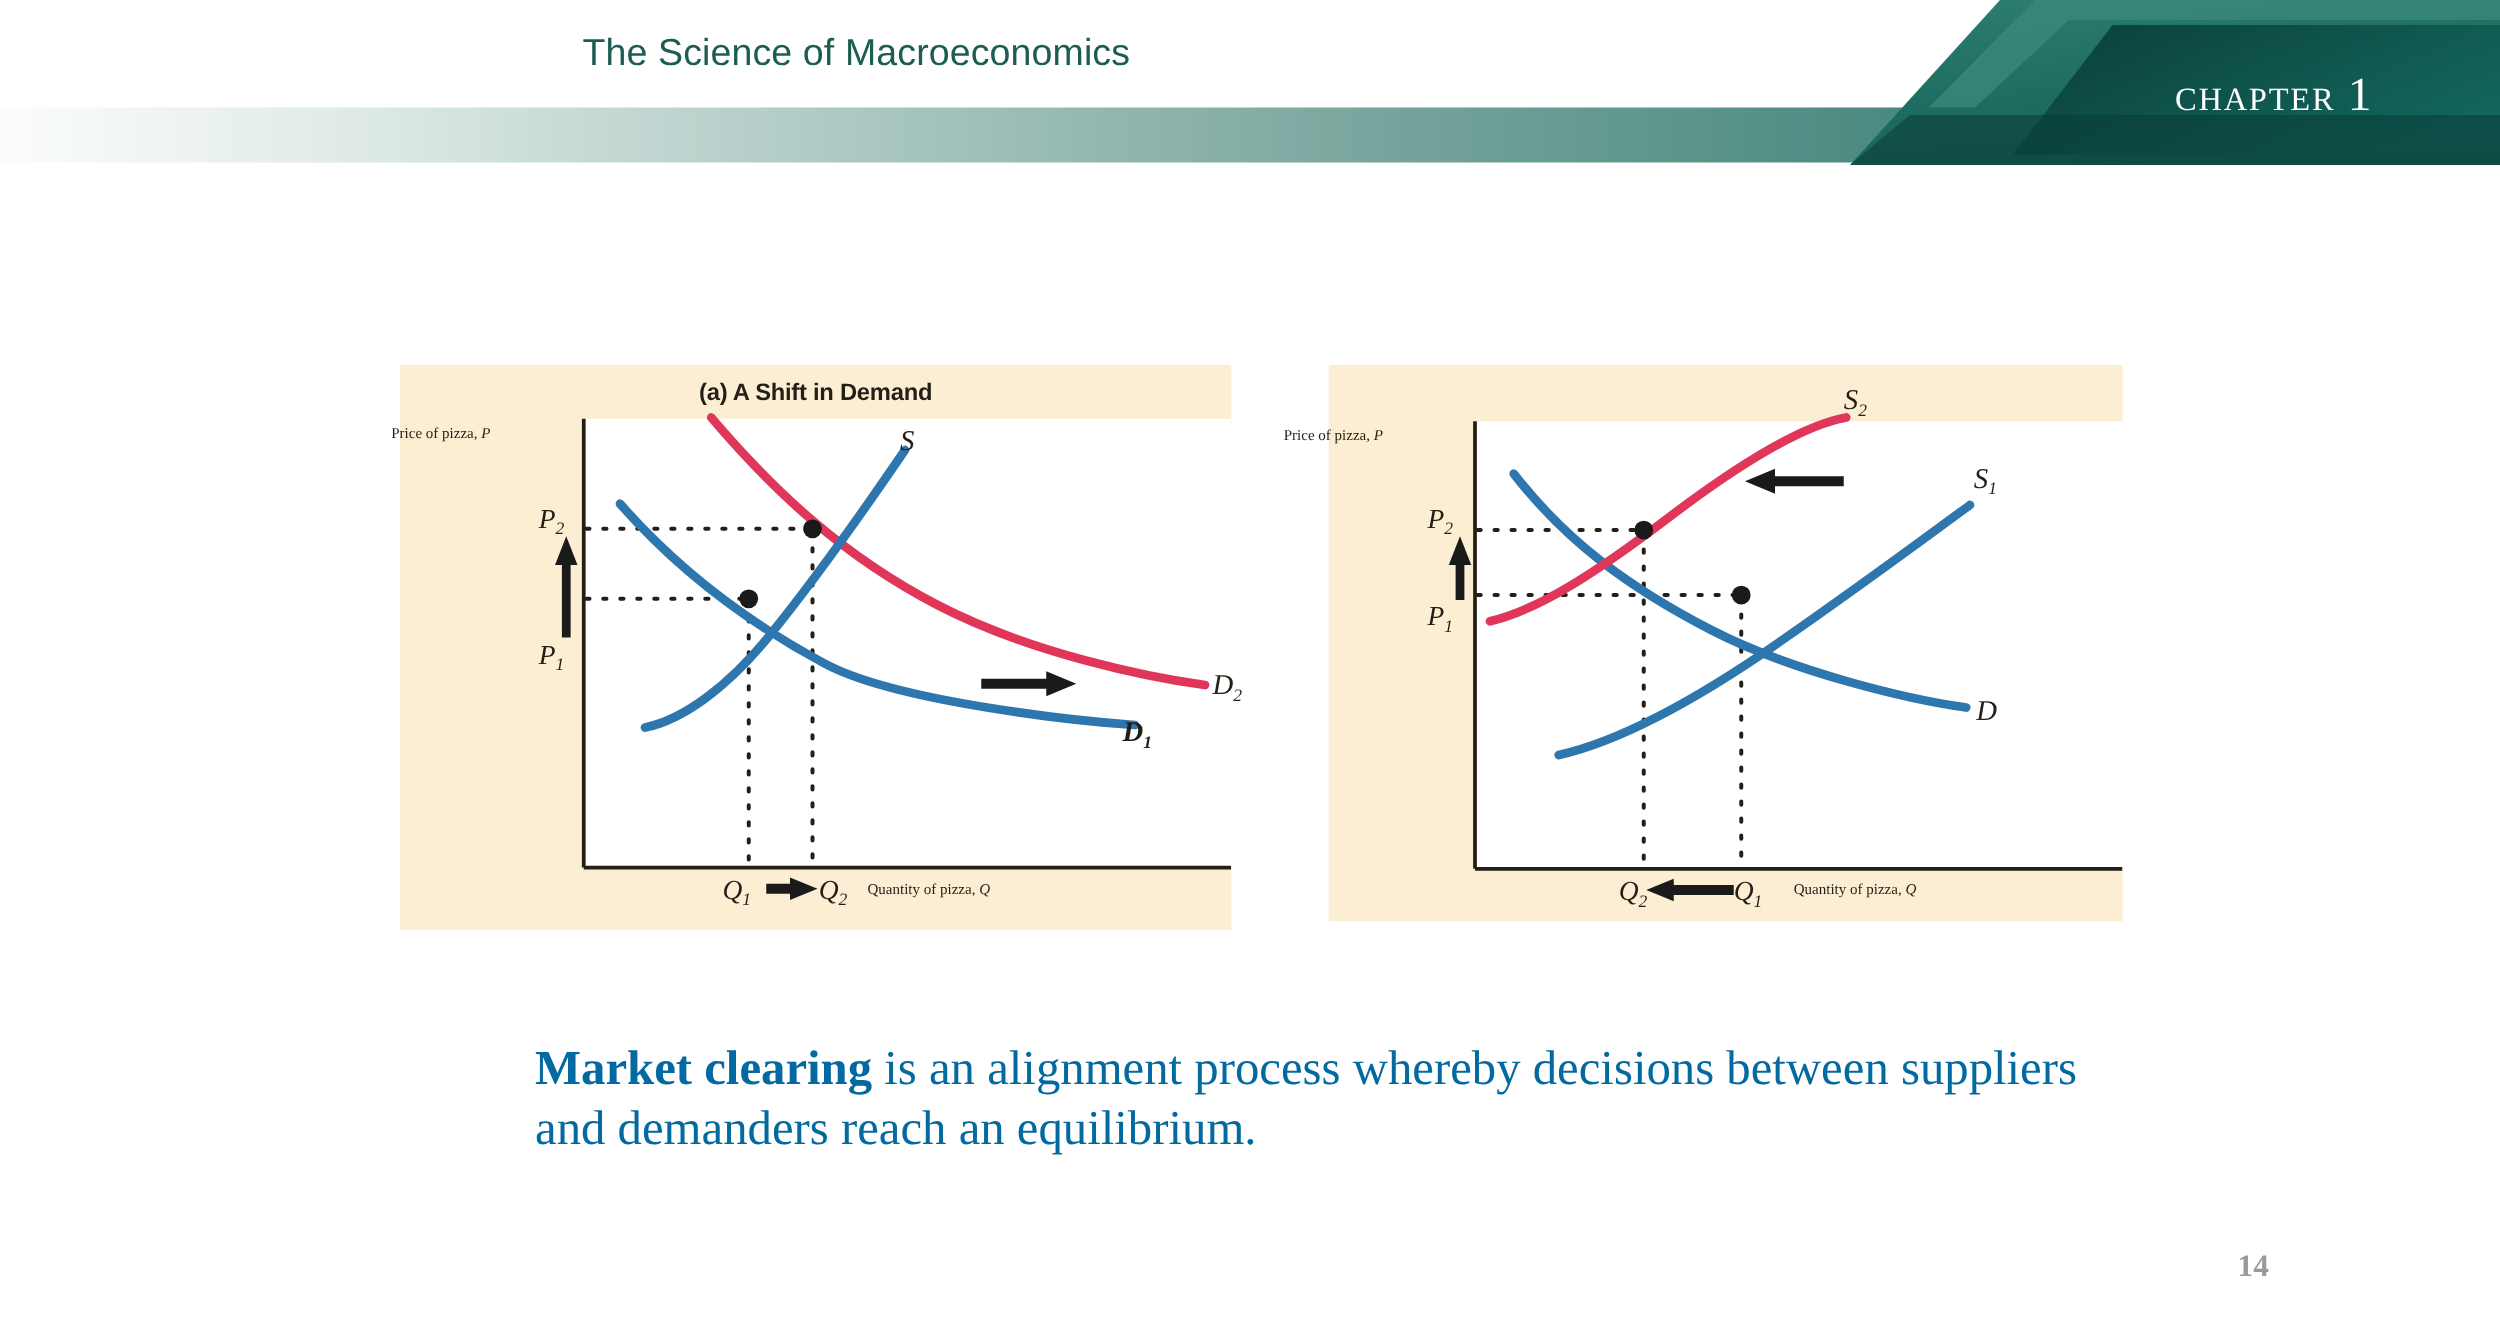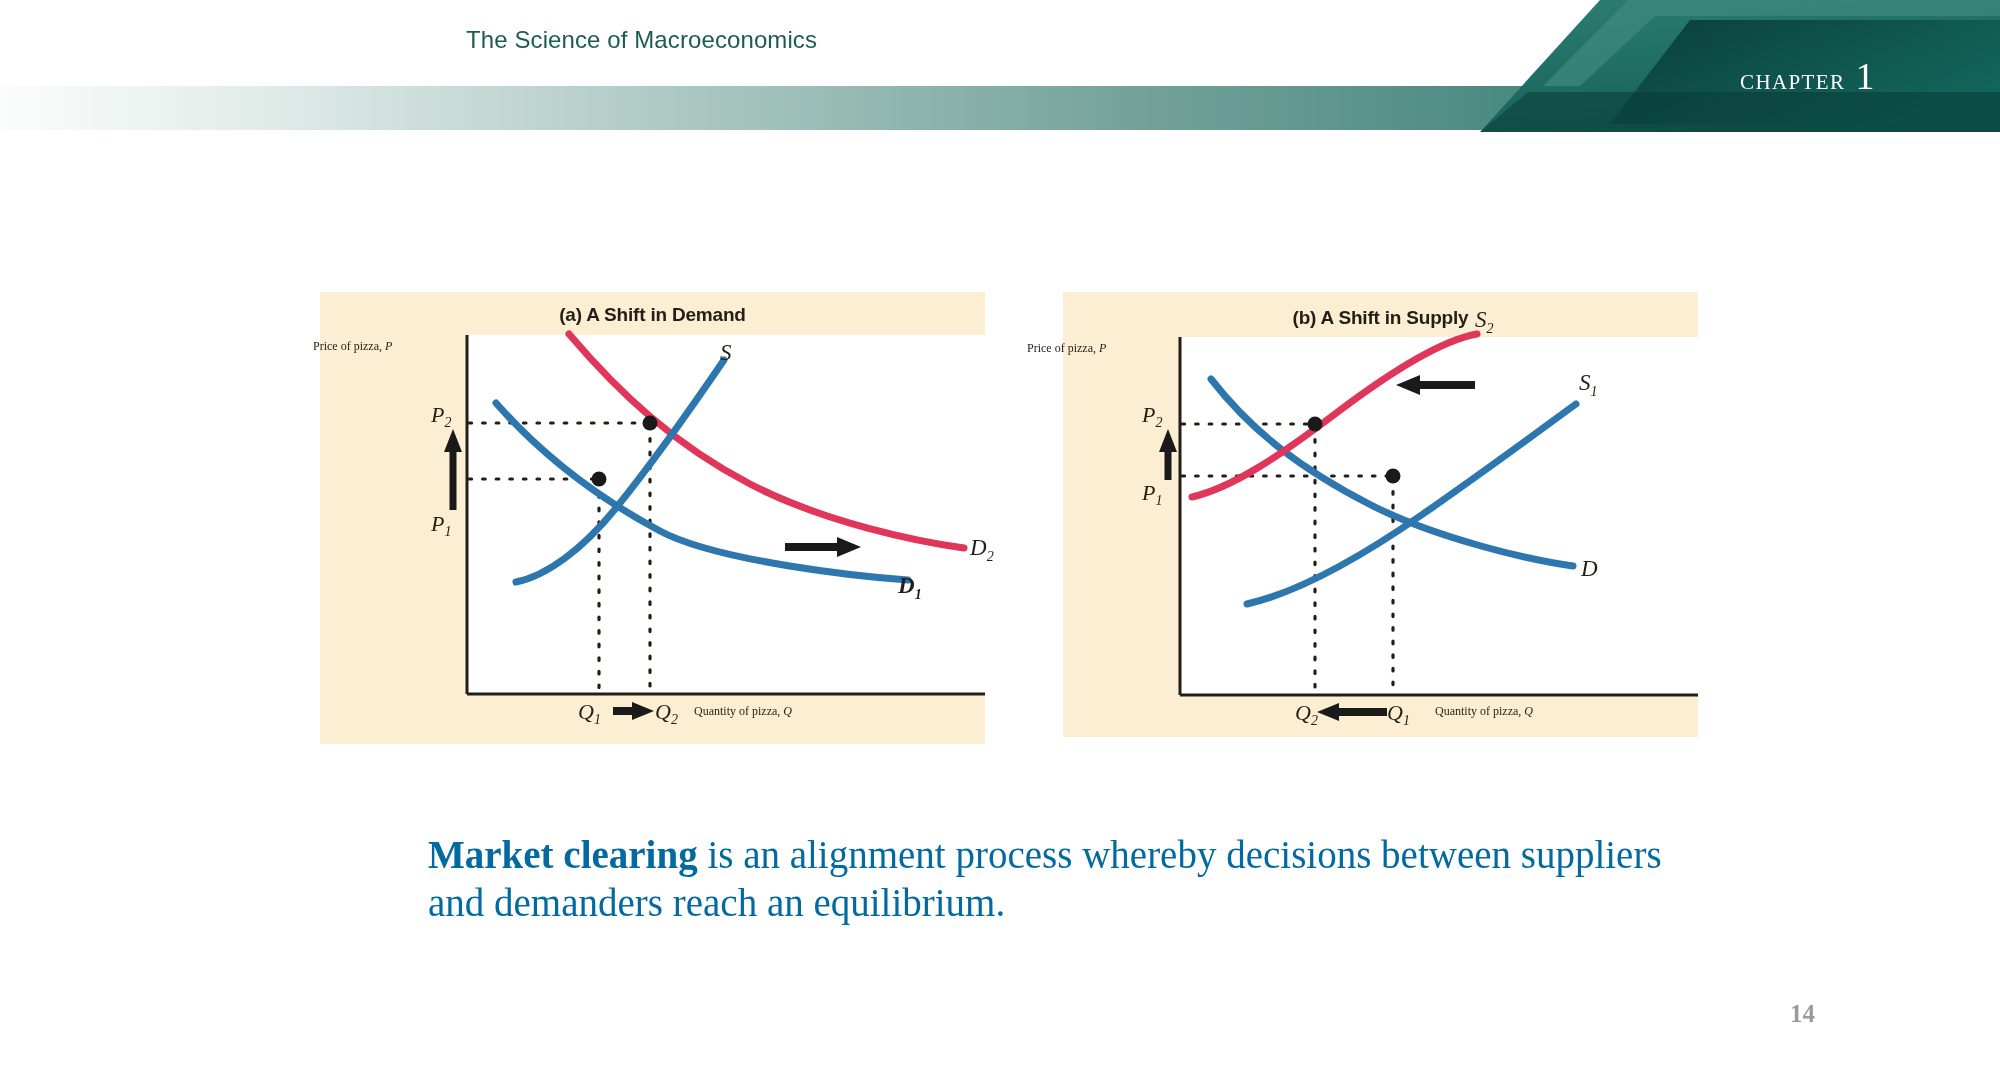--- a/index.html
+++ b/index.html
@@ -22,37 +22,37 @@
     width: 2000px;
     height: 132px;
     overflow: hidden;
   }
   #header-svg { position: absolute; left: 0; top: 0; }
 
   #slide-title {
     position: absolute;
     left: 466px;
     top: 26px;
-    font-size: 24px;
+    font-size: 30px;
     color: #1c5c52;
     font-family: "Liberation Sans", sans-serif;
     letter-spacing: 0.1px;
     white-space: nowrap;
   }
 
   #chapter-block {
     position: absolute;
     left: 1740px;
     top: 54px;
     white-space: nowrap;
     color: #ffffff;
     font-family: "Liberation Serif", serif;
   }
   #chapter-word {
-    font-size: 21px;
+    font-size: 26px;
     letter-spacing: 1.4px;
   }
   #chapter-num {
     font-size: 38px;
     margin-left: 10px;
   }
 
   
   .panel {
     position: absolute;
@@ -249,21 +249,20 @@
   </div>
   <div class="pq-label" style="left:258px; top:407px;">
     <span>Q</span><sub>1</sub>
   </div>
   <div class="pq-label" style="left:335px; top:407px;">
     <span>Q</span><sub>2</sub>
   </div>
 </div>
 
 <div class="panel" id="panel-b">
-  <div class="panel-title">(b) A Shift in Supply</div>
 
   <div class="plot-bg" style="left:117px; top:45px; width:518px; height:358px;"></div>
 
   <svg class="chart-svg" width="635" height="445" viewBox="0 0 635 445">
 
     <line x1="117" y1="45" x2="117" y2="403" stroke="#231f17" stroke-width="3"></line>
     <line x1="117" y1="403" x2="635" y2="403" stroke="#231f17" stroke-width="3"></line>
 
     <line x1="119" y1="132" x2="252" y2="132" stroke="#231f17" stroke-width="3.2" stroke-dasharray="2.6 11" stroke-linecap="round"></line>
 

